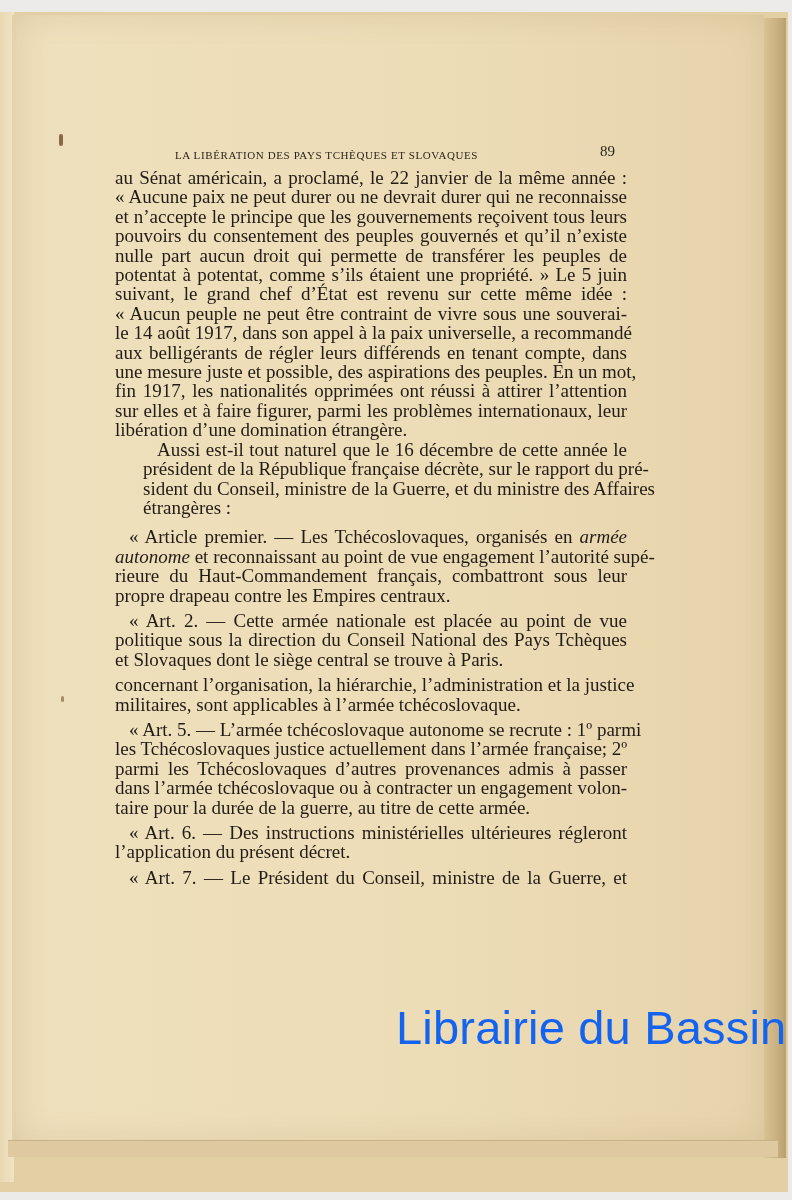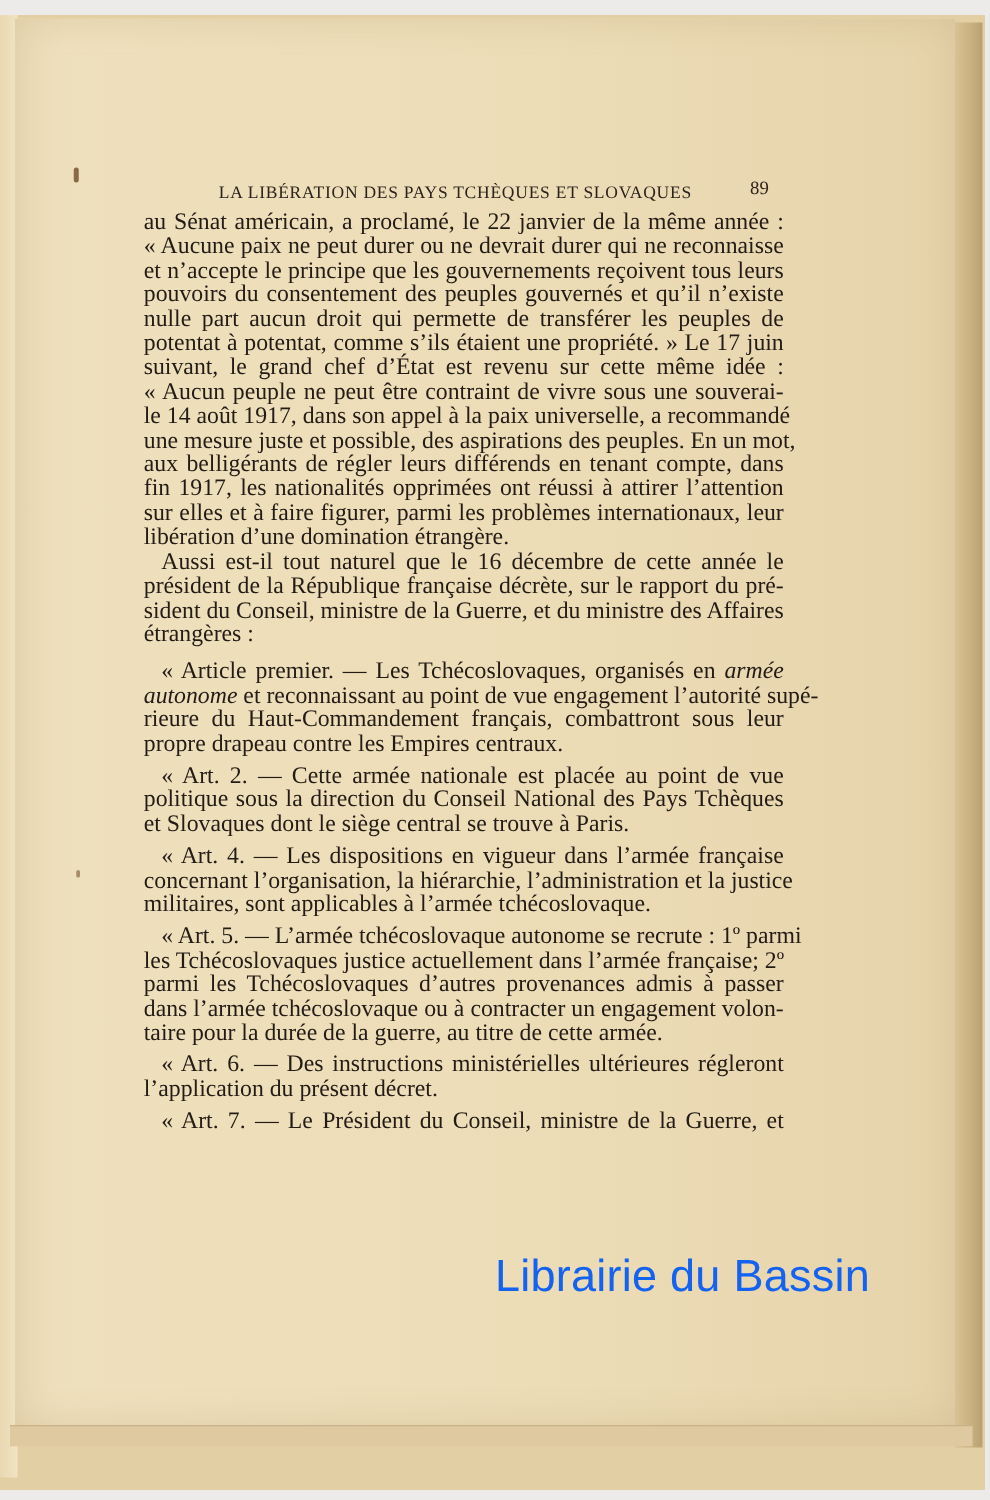--- a/index.html
+++ b/index.html
@@ -32,45 +32,45 @@
       border-top: 1px solid #c8b289;
     }
     .spot { position: absolute; background: #8a6a46; border-radius: 2px; }
 
     .header {
       position: absolute; left: 175px; top: 145px; width: 440px;
       font-family: "Liberation Serif", serif;
       color: #2b241d;
     }
     .running-title {
-      font-size: 14px; letter-spacing: 0.6px; font-variant: small-caps;
+      font-size: 11px; letter-spacing: 0.6px; font-variant: small-caps;
       text-transform: uppercase;
       text-align: right;
     }
     .page-number {
       position: absolute; right: 0; top: -2px; font-size: 15px;
     }
     .text {
       position: absolute; left: 115px; top: 168px; width: 512px;
       font-family: "Liberation Serif", serif;
       font-size: 19px; line-height: 19.4px;
       color: #231c16;
       text-align: justify;
     }
     .text p { margin: 0; }
-    .text p.indent { text-indent: 14px; }
+    .text p.indent { text-indent: 14px; margin-left: 28px; }
     .text p.article { text-indent: 14px; margin-top: 6px; }
     .line { display: block; text-align: justify; text-align-last: justify; white-space: nowrap; }
     .line.last { text-align-last: left; }
     em { font-style: italic; }
 
     .watermark {
       position: absolute; left: 396px; top: 1000px;
       font-family: "Liberation Sans", sans-serif;
-      font-size: 36px; color: #1463f0; letter-spacing: 0.2px;
+      font-size: 47px; color: #1463f0; letter-spacing: 0.2px;
     }
   </style>
 </head>
 <body>
 
 <div class="page-back"></div>
 <div class="spine-left"></div>
 <div class="page"></div>
 <div class="page-edge-right"></div>
 <div class="bottom-edge"></div>
@@ -82,26 +82,26 @@
   <span class="page-number">89</span>
 </div>
 
 <div class="text">
   <p>
     <span class="line">au Sénat américain, a proclamé, le 22 janvier de la même année :</span>
     <span class="line">« Aucune paix ne peut durer ou ne devrait durer qui ne reconnaisse</span>
     <span class="line">et n’accepte le principe que les gouvernements reçoivent tous leurs</span>
     <span class="line">pouvoirs du consentement des peuples gouvernés et qu’il n’existe</span>
     <span class="line">nulle part aucun droit qui permette de transférer les peuples de</span>
-    <span class="line">potentat à potentat, comme s’ils étaient une propriété. » Le 17 juin</span>
+    <span class="line">potentat à potentat, comme s’ils étaient une propriété. » Le 5 juin</span>
     <span class="line">suivant, le grand chef d’État est revenu sur cette même idée :</span>
     <span class="line">« Aucun peuple ne peut être contraint de vivre sous une souverai-</span>
     <span class="line">le 14 août 1917, dans son appel à la paix universelle, a recommandé</span>
+    <span class="line">aux belligérants de régler leurs différends en tenant compte, dans</span>
     <span class="line">une mesure juste et possible, des aspirations des peuples. En un mot,</span>
-    <span class="line">aux belligérants de régler leurs différends en tenant compte, dans</span>
     <span class="line">fin 1917, les nationalités opprimées ont réussi à attirer l’attention</span>
     <span class="line">sur elles et à faire figurer, parmi les problèmes internationaux, leur</span>
     <span class="line last">libération d’une domination étrangère.</span>
   </p>
   <p class="indent">
     <span class="line">Aussi est-il tout naturel que le 16 décembre de cette année le</span>
     <span class="line" style="text-indent:0">président de la République française décrète, sur le rapport du pré-</span>
     <span class="line" style="text-indent:0">sident du Conseil, ministre de la Guerre, et du ministre des Affaires</span>
     <span class="line last" style="text-indent:0">étrangères :</span>
   </p>
@@ -110,21 +110,20 @@
     <span class="line" style="text-indent:0"><em>autonome</em><span> et reconnaissant au point de vue engagement l’autorité supé-</span></span>
     <span class="line" style="text-indent:0">rieure du Haut-Commandement français, combattront sous leur</span>
     <span class="line last" style="text-indent:0">propre drapeau contre les Empires centraux.</span>
   </p>
   <p class="article">
     <span class="line">« Art. 2. — Cette armée nationale est placée au point de vue</span>
     <span class="line" style="text-indent:0">politique sous la direction du Conseil National des Pays Tchèques</span>
     <span class="line last" style="text-indent:0">et Slovaques dont le siège central se trouve à Paris.</span>
   </p>
   <p class="article">
-    <span class="line">« Art. 4. — Les dispositions en vigueur dans l’armée française</span>
     <span class="line" style="text-indent:0">concernant l’organisation, la hiérarchie, l’administration et la justice</span>
     <span class="line last" style="text-indent:0">militaires, sont applicables à l’armée tchécoslovaque.</span>
   </p>
   <p class="article">
     <span class="line">« Art. 5. — L’armée tchécoslovaque autonome se recrute : 1º parmi</span>
     <span class="line" style="text-indent:0">les Tchécoslovaques justice actuellement dans l’armée française; 2º</span>
     <span class="line" style="text-indent:0">parmi les Tchécoslovaques d’autres provenances admis à passer</span>
     <span class="line" style="text-indent:0">dans l’armée tchécoslovaque ou à contracter un engagement volon-</span>
     <span class="line last" style="text-indent:0">taire pour la durée de la guerre, au titre de cette armée.</span>
   </p>

